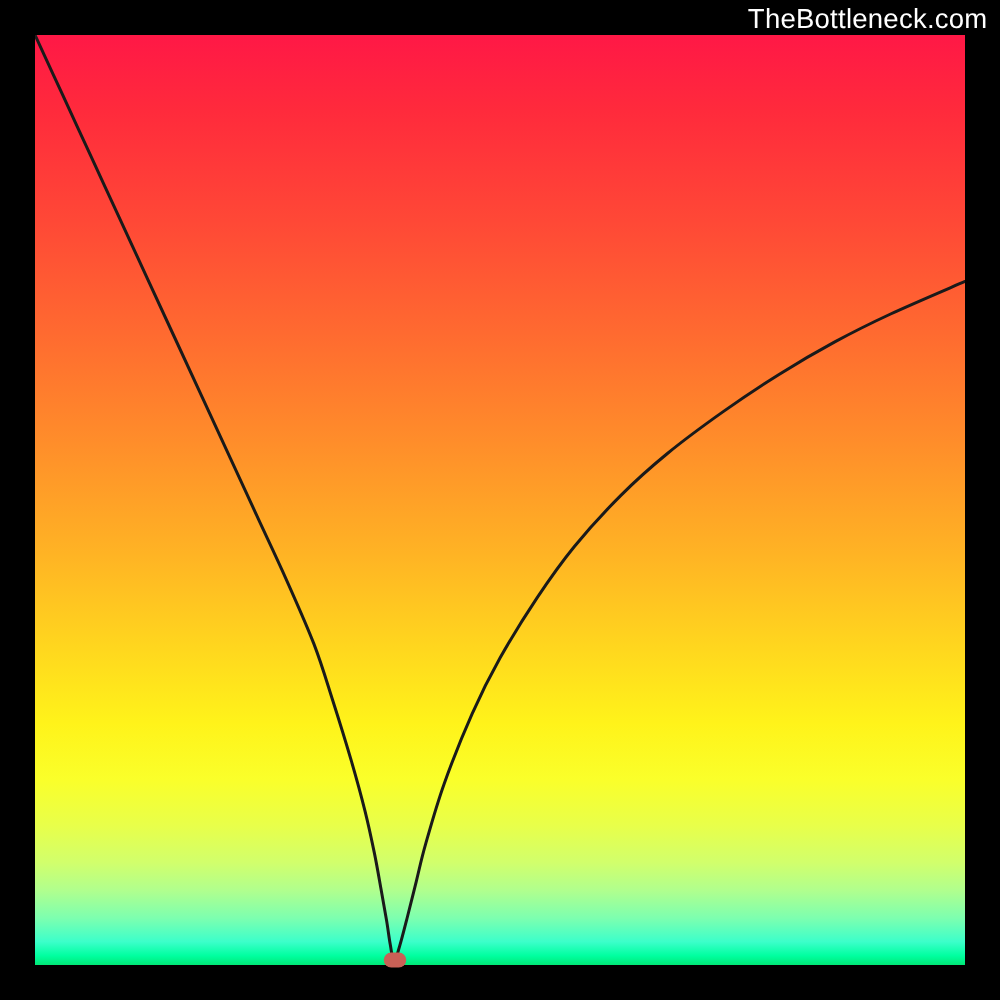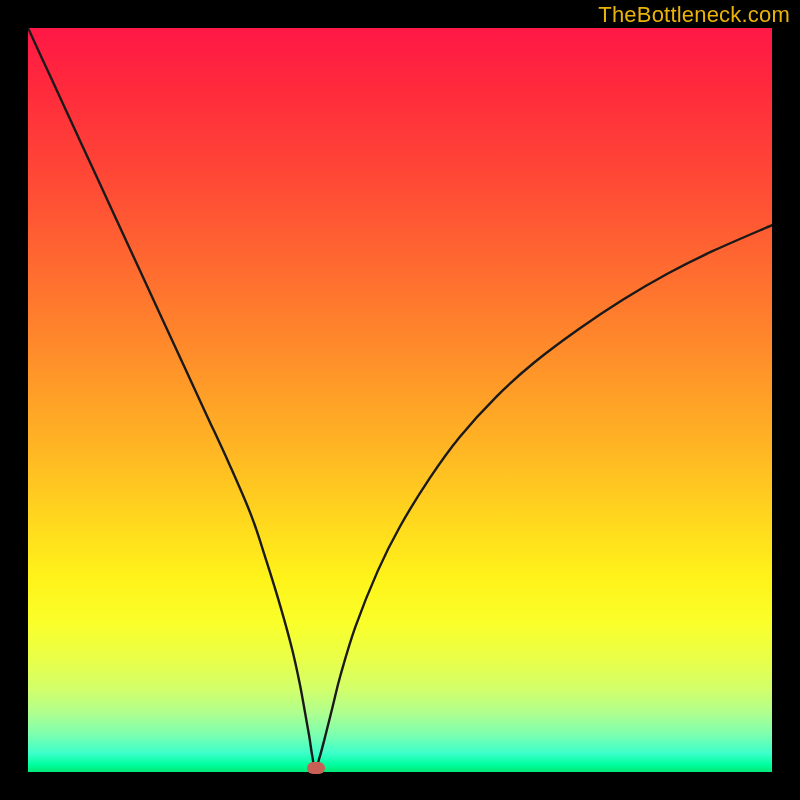--- a/index.html
+++ b/index.html
@@ -39,21 +39,21 @@
       #7cffb0 95%,
       #3cffca 97.5%,
       #00ffa0 99%,
       #00e876 100%
     );
   }
   .watermark {
     position: absolute;
     top: 2px;
     right: 10px;
-    color: #eab308;
+    color: #ffffff;
     font-size: 22px;
     font-weight: 500;
     letter-spacing: 0.2px;
     z-index: 3;
   }
   .curve {
     position: absolute;
     left: 0;
     top: 0;
     width: 744px;

